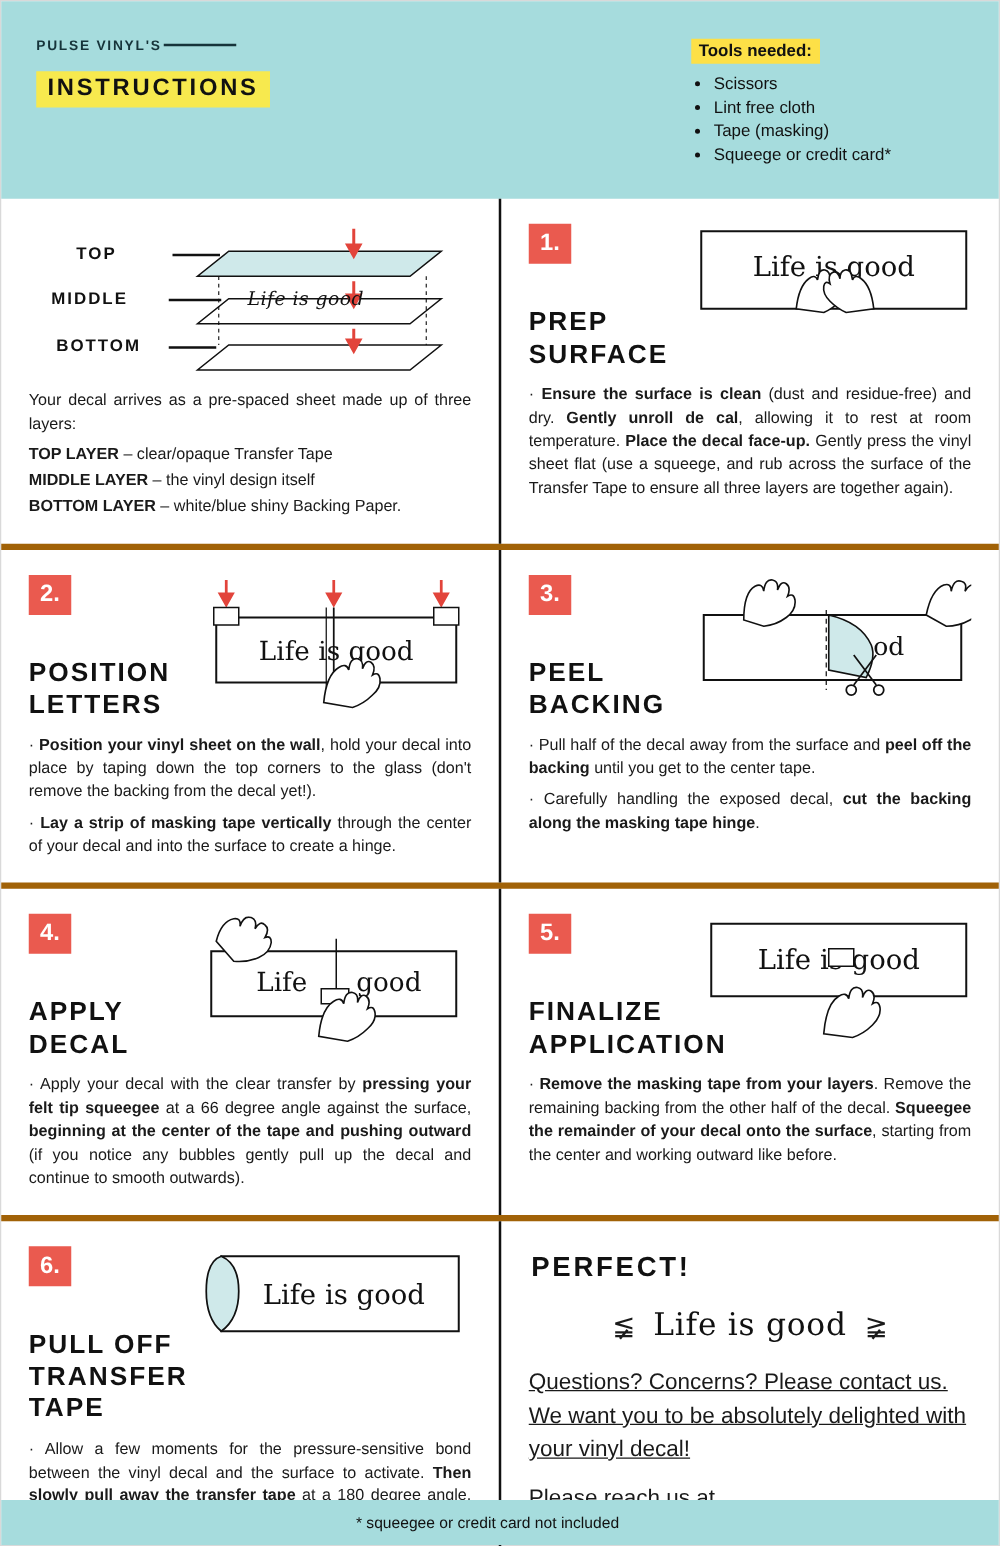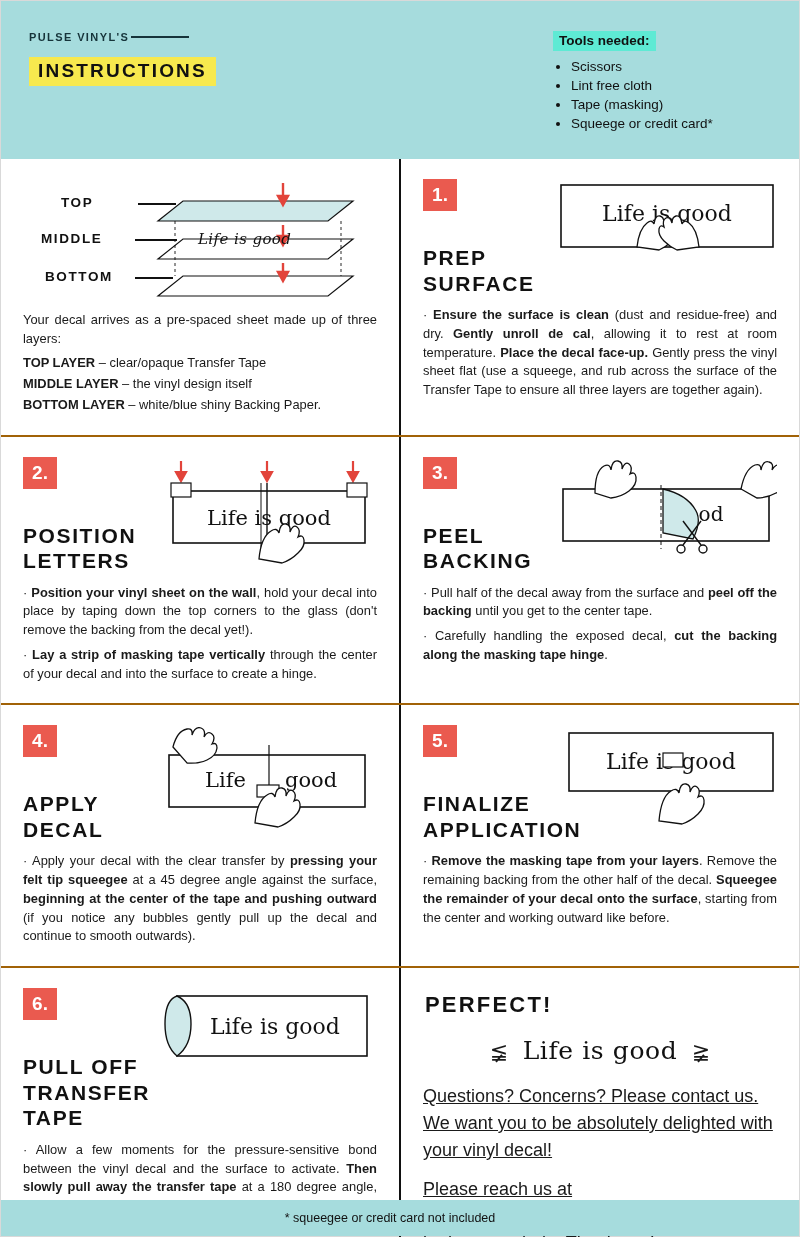--- a/index.html
+++ b/index.html
@@ -60,21 +60,21 @@
     padding: 3px 9px 4px 9px;
   }
   .tools {
     position: absolute;
     top: 30px;
     right: 26px;
     width: 220px;
   }
   .tools-title {
     display: inline-block;
-    background: #5eead4;
+    background: #fde047;
     font-size: 13.5px;
     font-weight: bold;
     padding: 2px 6px 3px 6px;
     color: #111;
   }
   .tools ul {
     margin: 6px 0 0 0;
     padding-left: 18px;
     list-style: disc;
   }
@@ -83,21 +83,21 @@
     line-height: 1.42;
     color: #111;
   }
 
   
   .grid {
     position: relative;
   }
   .row {
     display: flex;
-    border-bottom: 2px solid #a16207;
+    border-bottom: 5px solid #a16207;
   }
   .row.no-border { border-bottom: none; }
   .cell {
     padding: 18px 22px 14px 22px;
     position: relative;
   }
   .cell.left { width: 400px; border-right: 2px solid #111; }
   .cell.right { width: 398px; }
   .num {
     background: #ea5a4f;
@@ -418,21 +418,21 @@
               <text x="128" y="60" font-family="DejaVu Serif, serif" font-size="21" fill="#111">good</text>
               <line x1="112" y1="18" x2="112" y2="90" stroke="#111" stroke-width="1.2"></line>
               <rect x="100" y="58" width="22" height="12" fill="#fff" stroke="#111" stroke-width="1.2"></rect>
               <path d="M16 20 q4-16 14-18 q6-1 5 6 q3-9 9-7 q5 2 3 9 q4-7 8-3 q4 3 0 10 q5-2 5 4 q-1 8-10 12 q-9 4-20 3 z" fill="#fff" stroke="#111" stroke-width="1.3"></path>
               <path d="M98 96 q2-22 12-28 q6-4 8 2 q1-10 7-9 q5 1 4 8 q3-8 7-5 q4 3 1 10 q5-3 6 3 q1 7-6 13 q-7 7-16 10 z" fill="#fff" stroke="#111" stroke-width="1.3"></path>
             </svg>
           </div>
         </div>
         <div class="body-text">
           <p>
-            <span>· Apply your decal with the clear transfer by </span><b>pressing your felt tip squeegee</b><span> at a 45 degree angle against the surface, </span><b>beginning at the center of the tape and pushing outward</b><span> (if you notice any bubbles gently pull up the decal and continue to smooth outwards).</span>
+            <span>· Apply your decal with the clear transfer by </span><b>pressing your felt tip squeegee</b><span> at a 66 degree angle against the surface, </span><b>beginning at the center of the tape and pushing outward</b><span> (if you notice any bubbles gently pull up the decal and continue to smooth outwards).</span>
           </p>
         </div>
       </div>
 
       <div class="cell right">
         <div class="headrow">
           <div class="headleft">
             <div class="num">5.</div>
             <div class="step-title">
               <div>FINALIZE</div>

